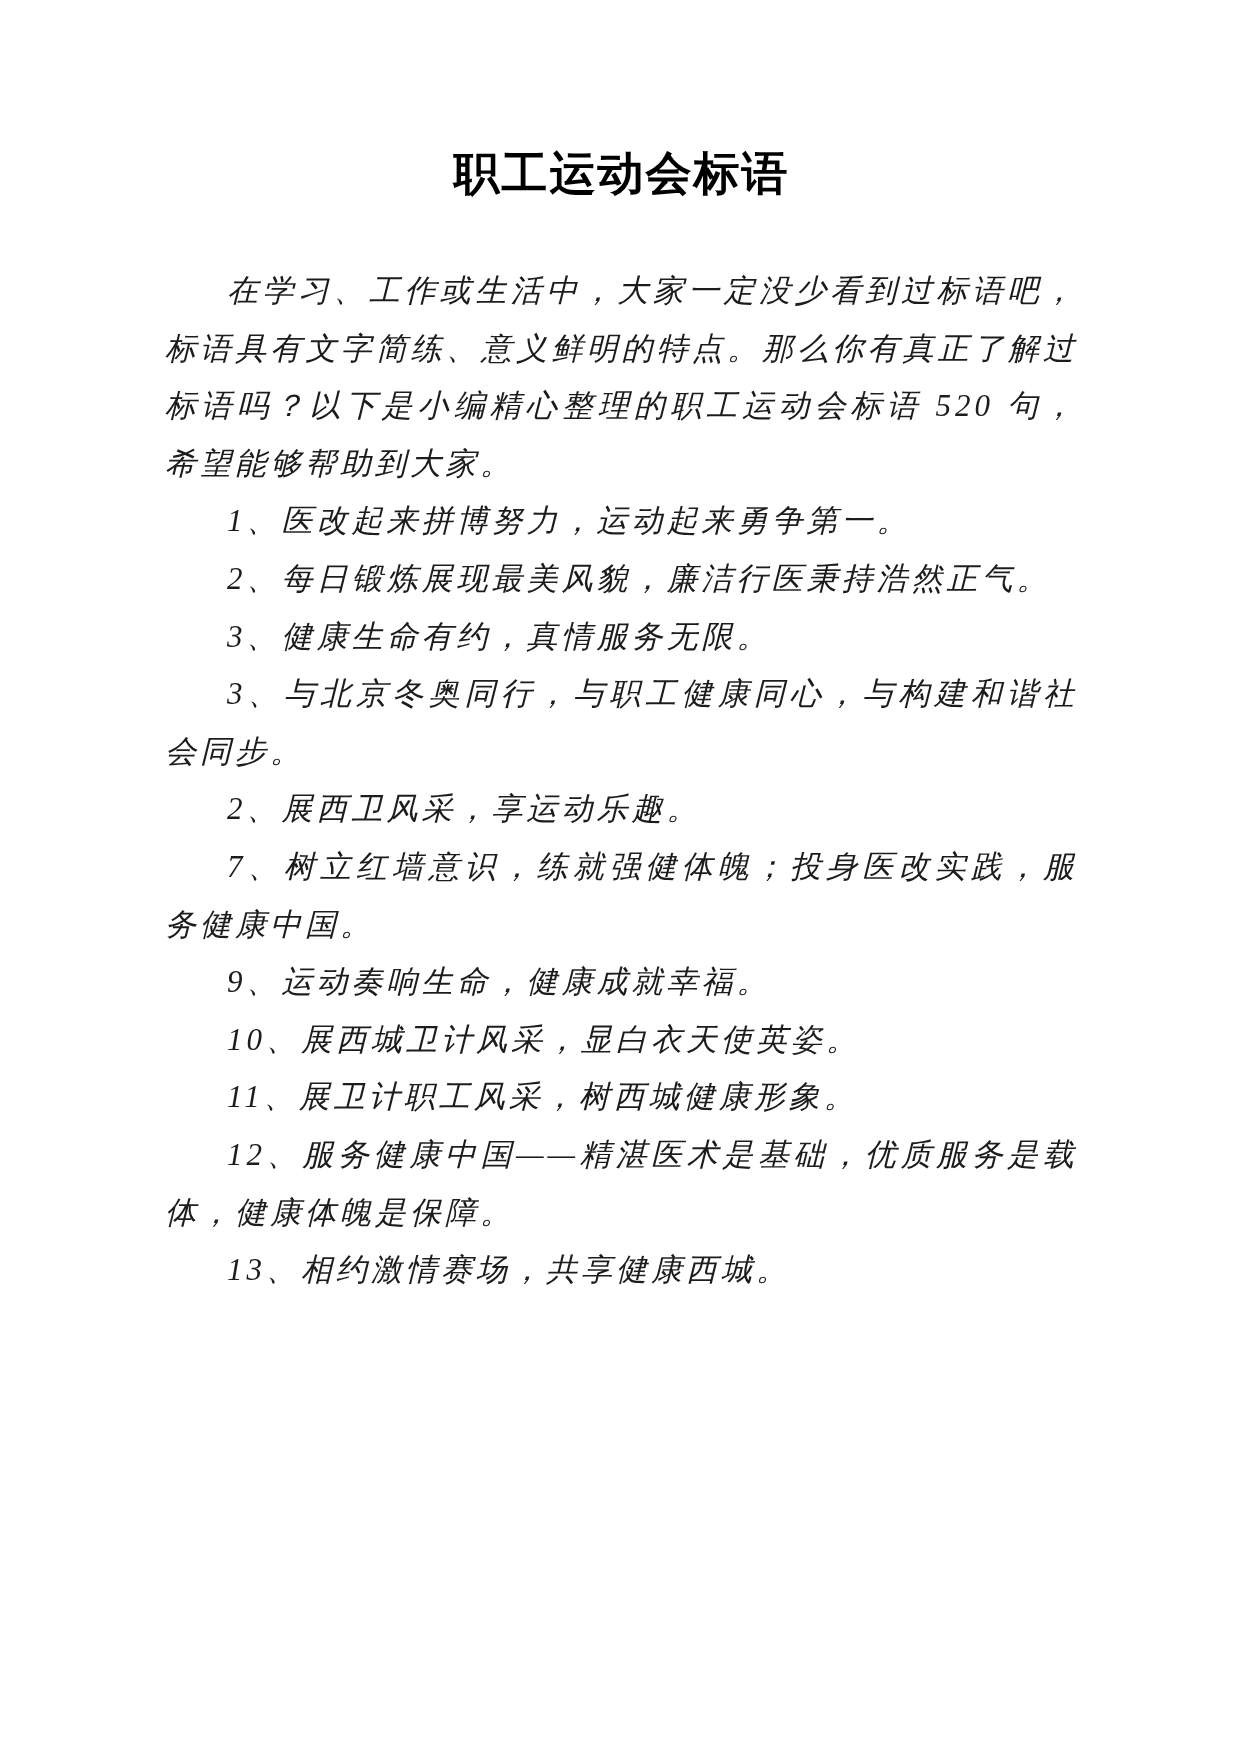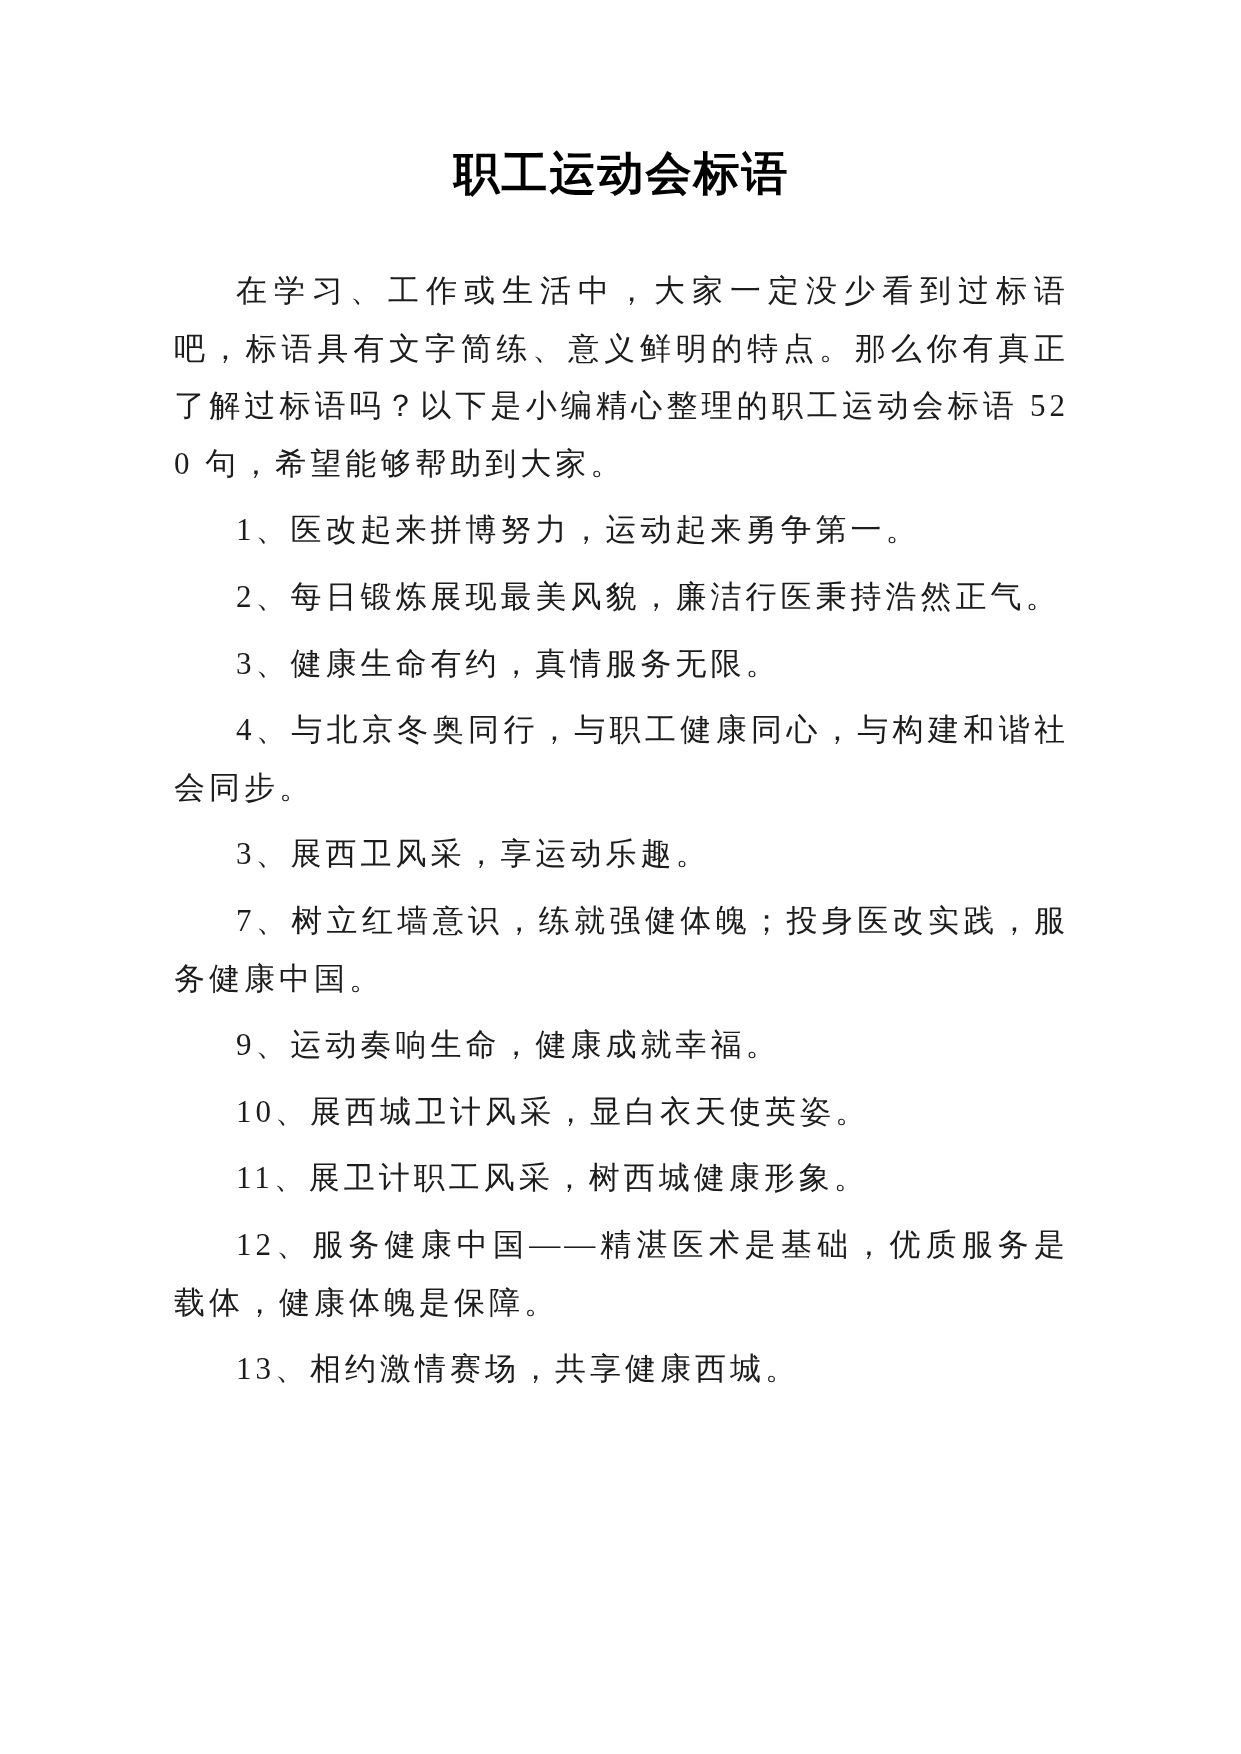--- a/index.html
+++ b/index.html
@@ -31,28 +31,29 @@
     margin: 84px 0 0 0;
     font-size: 31px;
     font-weight: 400;
     line-height: 57.6px;
     letter-spacing: 4px;
   }
   .doc-body {
     margin-top: 56px;
   }
   .doc-body p {
-    margin: 9px;
+    margin: 0;
     font-size: 31px;
     font-weight: 400;
     line-height: 57.6px;
     letter-spacing: 4px;
     text-align: justify;
     text-indent: 2em;
     word-break: break-all;
+    font-style: italic;
   }
 </style>
 </head>
 <body>
 
 <div class="page">
   <h1 class="doc-title">职工运动会标语</h1>
 
 
   <div class="doc-body">
@@ -60,23 +61,23 @@
 
     <div>
 
         <p>1、医改起来拼博努力，运动起来勇争第一。</p>
 
         <p>2、每日锻炼展现最美风貌，廉洁行医秉持浩然正气。</p>
 
 
         <p>3、健康生命有约，真情服务无限。</p>
 
-        <p>4、与北京冬奥同行，与职工健康同心，与构建和谐社会同步。</p>
+        <p>3、与北京冬奥同行，与职工健康同心，与构建和谐社会同步。</p>
 
-        <p>3、展西卫风采，享运动乐趣。</p>
+        <p>2、展西卫风采，享运动乐趣。</p>
 
         <p>7、树立红墙意识，练就强健体魄；投身医改实践，服务健康中国。</p>
 
 
         <p>9、运动奏响生命，健康成就幸福。</p>
 
         <p>10、展西城卫计风采，显白衣天使英姿。</p>
 
         <p>11、展卫计职工风采，树西城健康形象。</p>
 

